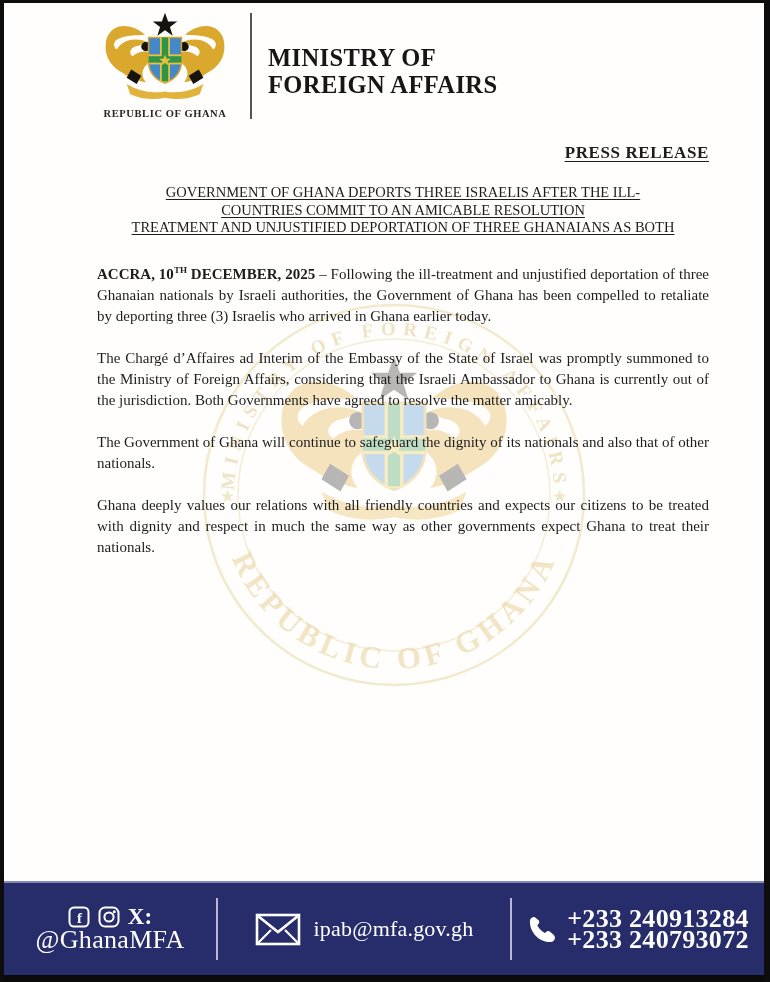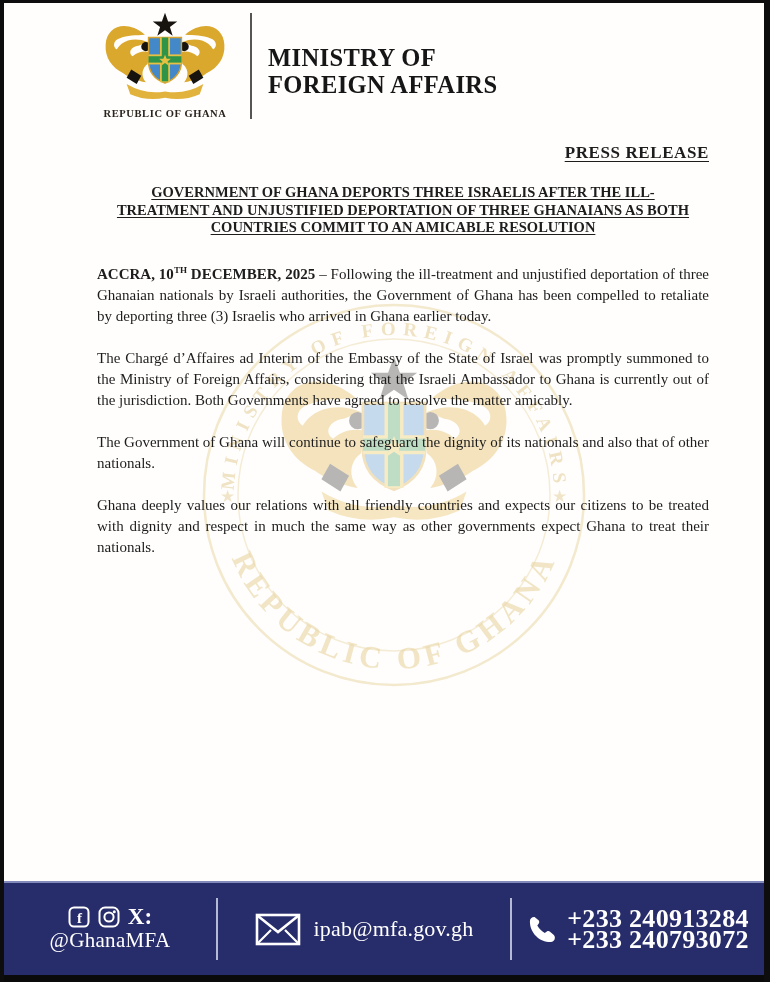--- a/index.html
+++ b/index.html
@@ -25,21 +25,21 @@
   .ministry-title{
     font-size:24.5px;line-height:27px;font-weight:bold;letter-spacing:.4px;
     color:#161616;margin:0;padding-top:33px;
   }
   
   .content-col{margin-left:93px;width:612px;position:relative;z-index:2;}
   .press-release{
     text-align:right;font-size:17px;font-weight:bold;letter-spacing:.6px;
     text-decoration:underline;text-underline-offset:3px;margin-top:24px;
   }
-  .headline{margin-top:21px;text-align:center;font-weight:bold;font-size:14.5px;line-height:17.5px;}
+  .headline{margin-top:21px;text-align:center;font-weight:normal;font-size:14.5px;line-height:17.5px;}
   .headline div{text-decoration:underline;text-underline-offset:2px;}
   
   .bodytext{margin-top:27px;font-size:15px;line-height:21px;text-align:justify;}
   .bodytext p{margin:0 0 21px 0;}
   .bodytext .b{font-weight:bold;}
   sup.ord{font-size:9px;font-weight:bold;vertical-align:super;line-height:0;}
   .recipient{font-weight:bold;font-size:15px;margin-top:43px;letter-spacing:.2px;}
   .spacer{flex:1;}
   
   .watermark{position:absolute;left:186px;top:288px;width:408px;height:408px;z-index:1;pointer-events:none;}
@@ -48,21 +48,21 @@
     height:92px;background:#272c6a;border-top:2px solid #8289bb;
     display:flex;align-items:center;color:#ffffff;z-index:3;position:relative;
   }
   .f-sec{display:flex;align-items:center;justify-content:center;height:100%;}
   .f-sec1{width:212px;flex-direction:column;justify-content:center;}
   .f-sec2{width:292px;gap:13px;}
   .f-sec3{flex:1;gap:9px;}
   .f-divider{width:2px;height:62px;background:#cfd3e6;opacity:.85;}
   .icon-row{display:flex;align-items:center;gap:8px;}
   .x-label{font-size:23px;font-weight:bold;line-height:22px;}
-  .handle{font-size:21px;line-height:24px;letter-spacing:.3px;}
+  .handle{font-size:26px;line-height:24px;letter-spacing:.3px;}
   .email-text{font-size:22px;letter-spacing:.2px;font-family:Liberation Serif, serif;}
   .phone-lines{display:flex;flex-direction:column;font-weight:bold;font-size:26px;line-height:21px;letter-spacing:.3px;}
   .bottom-strip{height:7px;background:#0a0a0a;}
 </style>
 </head>
 <body>
 
 <div class="page">
 
   <div class="letterhead">
@@ -129,22 +129,22 @@
     <text x="362" y="211" font-size="17" fill="#e3cd96" opacity="0.5">★</text>
     <g opacity="0.3">
       <use href="#coa-symbol" x="83" y="62" width="242" height="180"></use>
     </g>
   </svg>
 
   <div class="content-col">
     <div class="press-release">PRESS RELEASE</div>
     <div class="headline">
       <div>GOVERNMENT OF GHANA DEPORTS THREE ISRAELIS AFTER THE ILL-</div>
+      <div>COUNTRIES COMMIT TO AN AMICABLE RESOLUTION</div>
       <div>TREATMENT AND UNJUSTIFIED DEPORTATION OF THREE GHANAIANS AS BOTH</div>
-      <div>COUNTRIES COMMIT TO AN AMICABLE RESOLUTION</div>
     </div>
 
     <div class="bodytext">
       <p><span class="b"><span>ACCRA, 10</span><sup class="ord">TH</sup><span> DECEMBER, 2025</span></span><span> – Following the ill-treatment and unjustified deportation of three Ghanaian nationals by Israeli authorities, the Government of Ghana has been compelled to retaliate by deporting three (3) Israelis who arrived in Ghana earlier today.</span></p>
       <p>The Chargé d’Affaires ad Interim of the Embassy of the State of Israel was promptly summoned to the Ministry of Foreign Affairs, considering that the Israeli Ambassador to Ghana is currently out of the jurisdiction. Both Governments have agreed to resolve the matter amicably.</p>
       <p>The Government of Ghana will continue to safeguard the dignity of its nationals and also that of other nationals.</p>
       <p>Ghana deeply values our relations with all friendly countries and expects our citizens to be treated with dignity and respect in much the same way as other governments expect Ghana to treat their nationals.</p>
     </div>
 
   </div>

